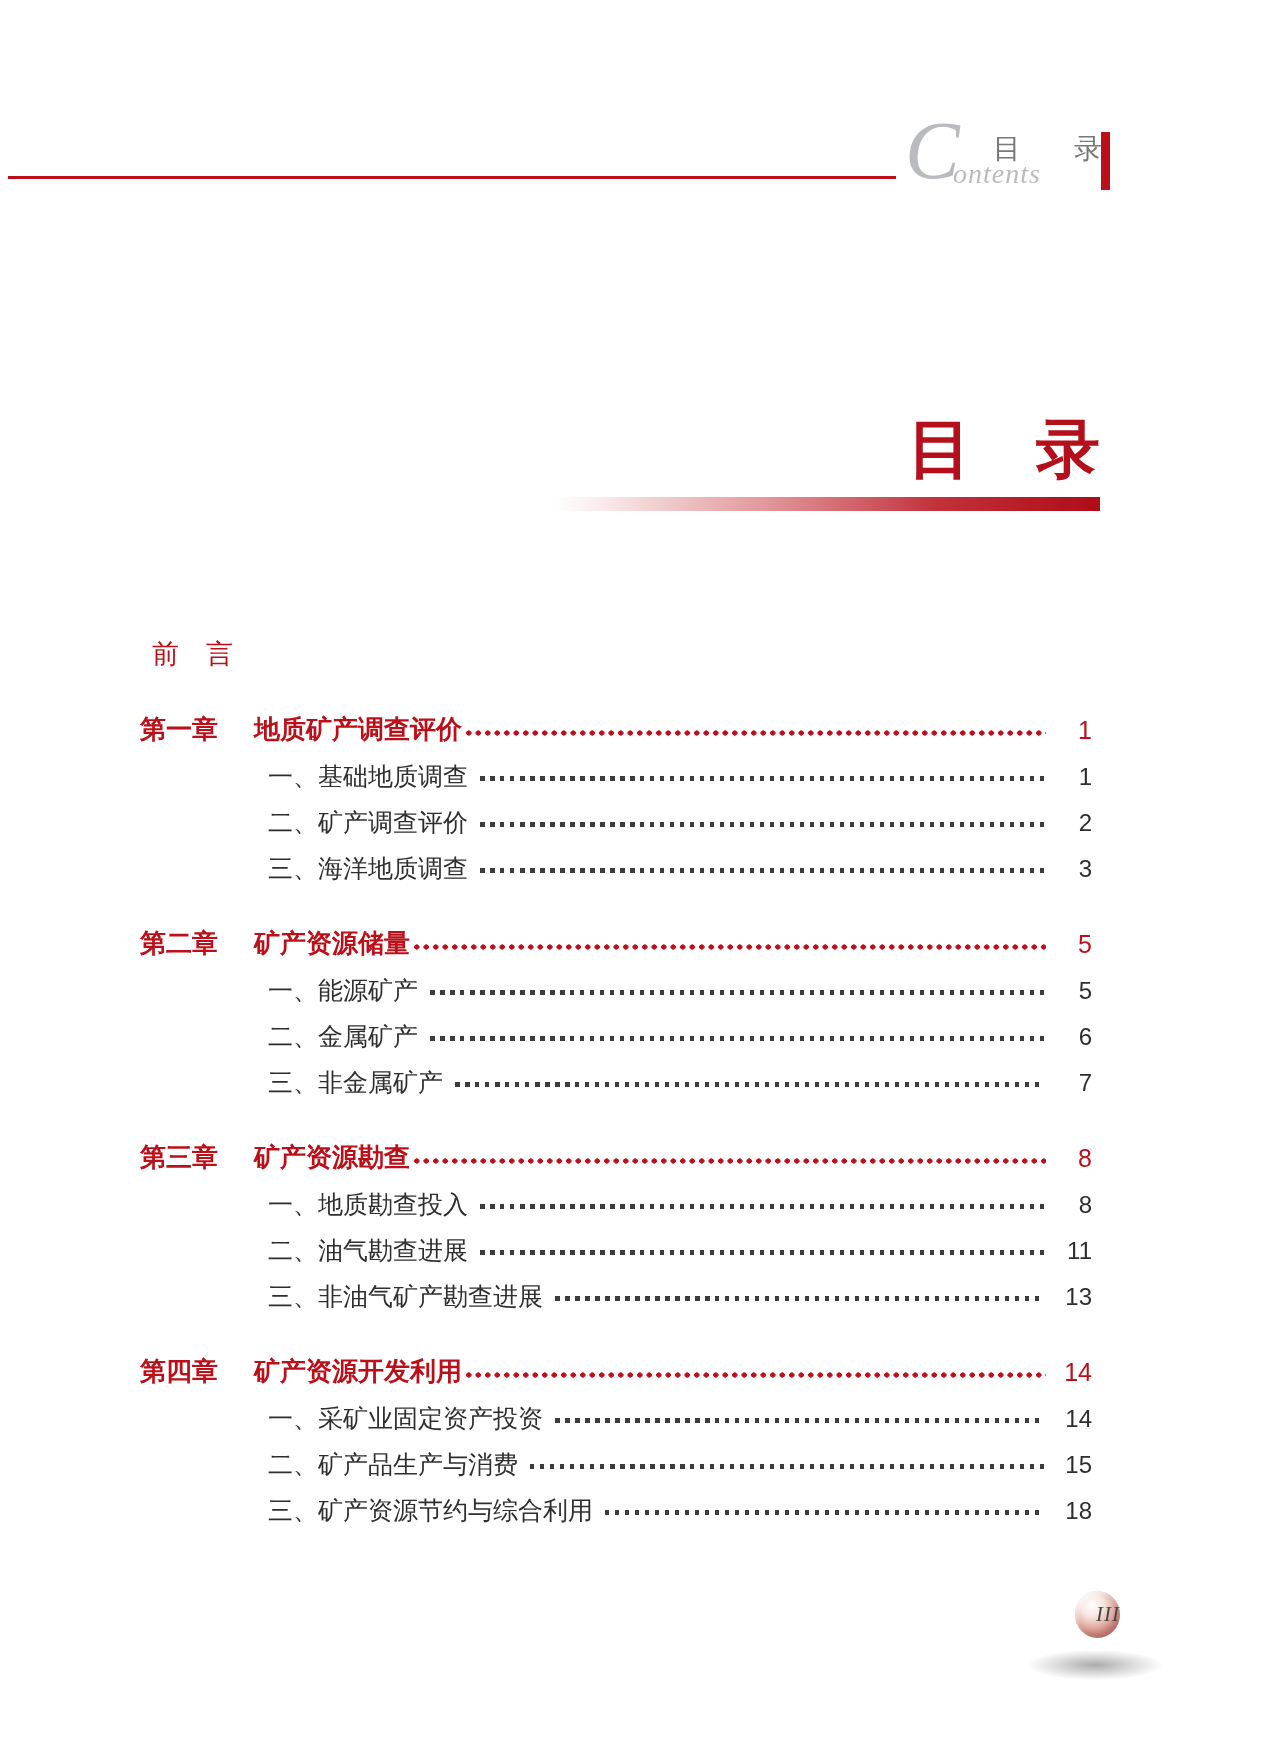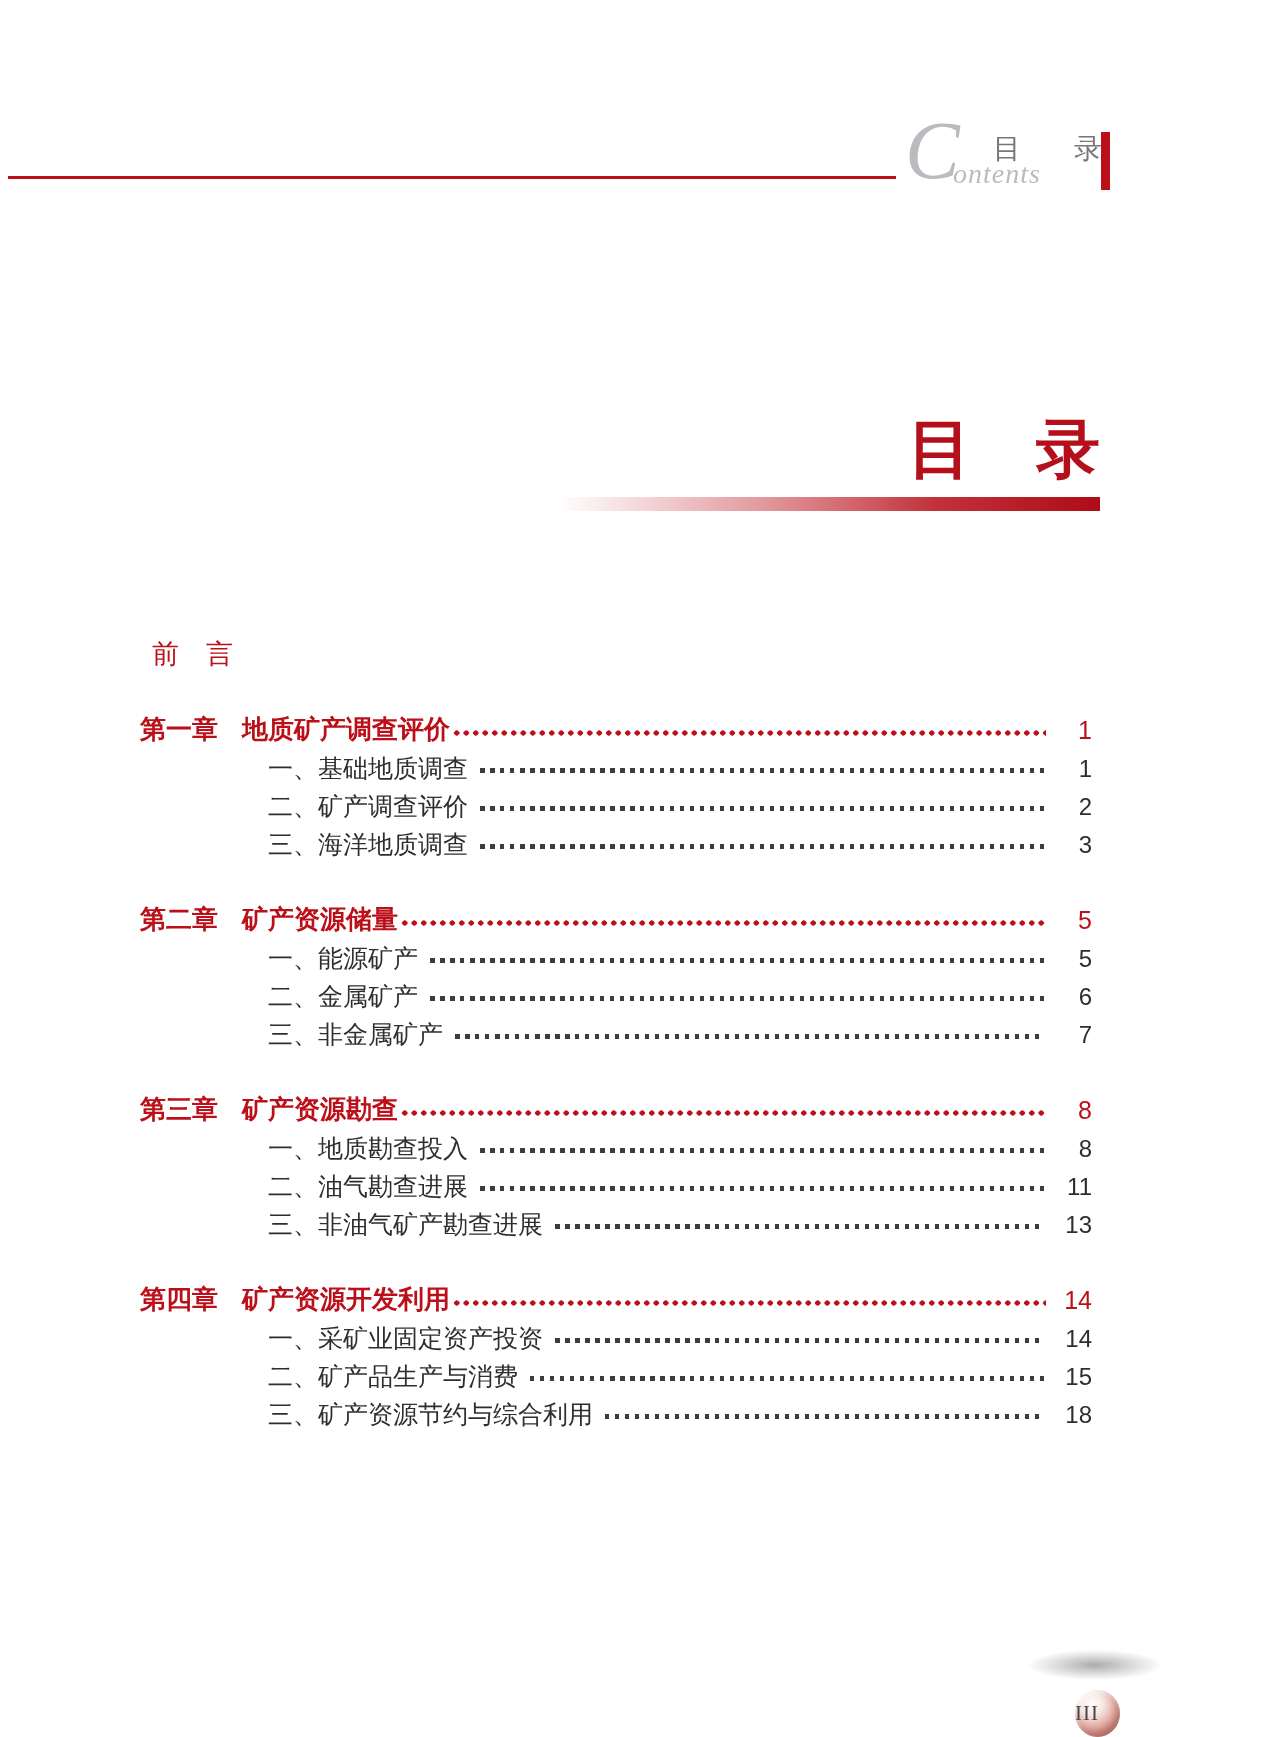--- a/index.html
+++ b/index.html
@@ -45,23 +45,23 @@
   .preface{
     height:36px;padding-left:12px;display:flex;align-items:flex-end;
     font-size:27px;font-weight:normal;color:#bb1019;line-height:1.05;white-space:pre;
   }
   .row{display:flex;align-items:flex-end;}
   .chapter-row{
     margin-top:40px;height:36px;
     font-size:26px;font-weight:bold;color:#bb1019;
   }
   .chapter-row span{line-height:1.1;}
-  .ch-label{margin-right:24px;white-space:pre;}
+  .ch-label{margin-right:36px;white-space:pre;}
   .item-row{
-    margin-top:4px;height:34px;padding-left:128px;
+    margin-top:12px;height:34px;padding-left:128px;
     font-size:25px;color:#2e2e2e;
   }
   .item-row span{line-height:1.1;}
   .leader{flex:1;align-self:flex-end;}
   .leader.red{
     height:6px;margin:0 6px 8px 2px;
     background:radial-gradient(circle, #bb0f1c 2.4px, rgba(0,0,0,0) 2.9px) left center / 9.5px 6px repeat-x;
   }
   .leader.dark{
     height:5px;margin:0 8px 9px 12px;
@@ -69,25 +69,25 @@
   }
   .page{width:40px;text-align:right;}
   .ch-page{color:#bb1019;font-weight:normal;font-size:25px;}
   .item-page{color:#2e2e2e;font-size:24px;}
   
   .sphere-shadow{
     position:absolute;left:1028px;top:1650px;width:134px;height:30px;border-radius:50%;
     background:radial-gradient(ellipse at center, rgba(70,70,70,0.45) 0%, rgba(70,70,70,0.16) 45%, rgba(70,70,70,0) 72%);
   }
   .sphere{
-    position:absolute;left:1075px;top:1690px;width:45px;height:47px;border-radius:50%;
+    position:absolute;left:1075px;top:1591px;width:45px;height:47px;border-radius:50%;
     background:radial-gradient(circle at 38% 30%, #ffffff 0%, #f7e6e2 26%, #e7b7ae 48%,
       #d29086 66%, #c48078 78%, #bfa39f 90%, #ababab 100%);
     box-shadow:inset -3px -4px 7px rgba(130,70,64,0.35), inset 2px 3px 4px rgba(255,255,255,0.8);
-    display:flex;align-items:center;justify-content:flex-start;
+    display:flex;align-items:center;justify-content:flex-end;font-style:italic;
   }
   .sphere-num{
     font-family:"Liberation Serif", serif;font-size:21px;color:#454647;letter-spacing:1px;
   }
 </style>
 </head>
 <body>
 
 <div class="header-rule"></div>
 <div class="contents-initial">C</div>

